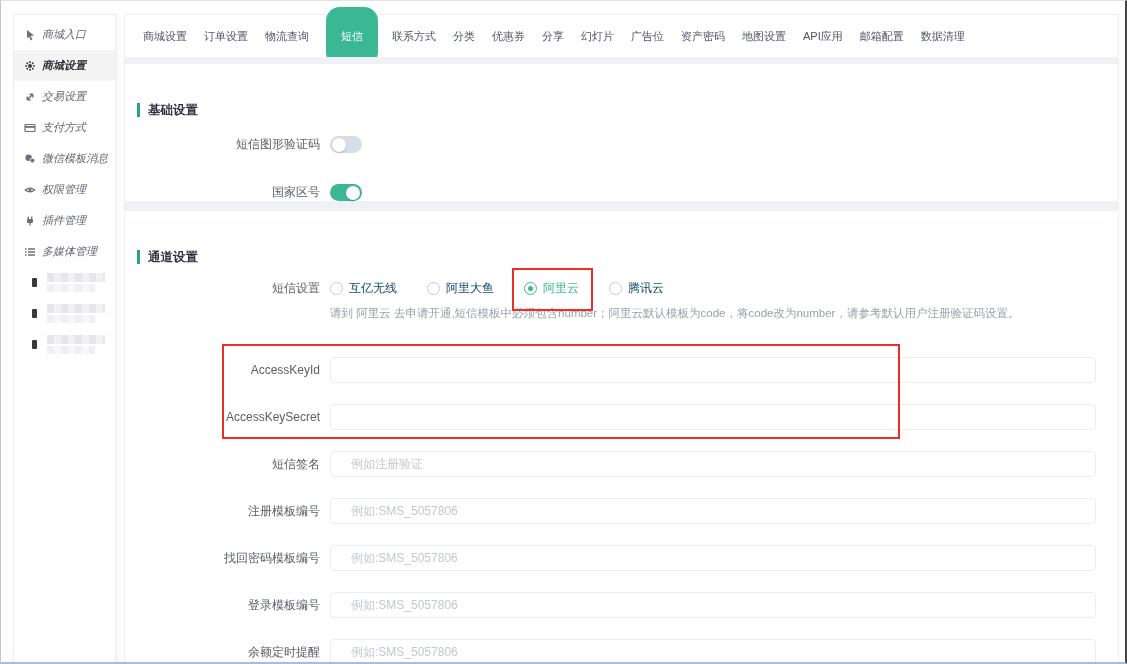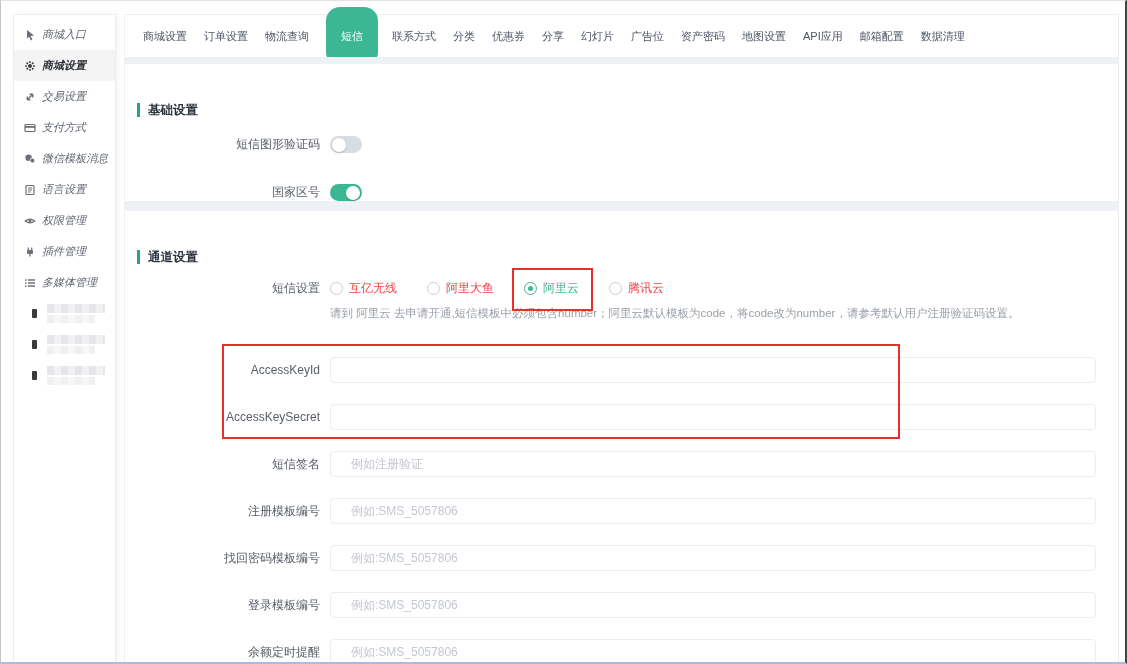--- a/index.html
+++ b/index.html
@@ -72,21 +72,21 @@
     background:#d8dce3; margin-left:10px; cursor:pointer; flex:none; }
   .toggle .knob { position:absolute; top:1.5px; width:14px; height:14px;
     border-radius:50%; background:#fff; box-shadow:0 1px 2px rgba(0,0,0,.2); }
   .toggle.off .knob { left:2px; }
   .toggle.on { background:var(--accent); }
   .toggle.on .knob { right:2px; }
 
   
   .radio-row { margin-top:14px; height:18px; }
   .radios { display:flex; align-items:center; margin-left:10px; gap:30px; }
-  .radio { display:flex; align-items:center; gap:6px; font-size:12px; color:#ef4444; cursor:pointer; }
+  .radio { display:flex; align-items:center; gap:6px; font-size:12px; color:#0c4a6e; cursor:pointer; }
   .rdot { width:13px; height:13px; border-radius:50%; border:1px solid #c9ccd3; background:#fff; flex:none; position:relative; }
   .radio.checked .rdot { border-color:var(--accent); }
   .radio.checked .rdot::after { content:""; position:absolute; left:3px; top:3px;
     width:5px; height:5px; border-radius:50%; background:var(--accent); }
   .radio.checked { color:var(--accent); }
   .boxwrap { position:relative; }
   .redbox-radio { position:absolute; left:-12px; top:-12px; right:-14px; bottom:-14px;
     border:2px solid var(--red); pointer-events:none; }
 
   .helper { margin:9px 0 0 193px; font-size:11.5px; color:#9aa0a8; }
@@ -156,29 +156,20 @@
     <div class="side-item">
       <span class="sicon">
         <svg viewBox="0 0 12 12">
             <circle cx="4.6" cy="4.8" r="3.2" fill="#6b6f76"></circle>
             <circle cx="8.4" cy="7.6" r="2.4" fill="#6b6f76" stroke="#fff" stroke-width=".8"></circle>
           </svg>
       </span>
       <span>微信模板消息</span>
     </div>
 
-    <div class="side-item">
-      <span class="sicon">
-        <svg viewBox="0 0 12 12">
-            <rect x="2" y="1.5" width="8" height="9" rx="1" fill="none" stroke="#6b6f76" stroke-width="1.2"></rect>
-            <path d="M4 4 H8 M4 6 H8 M4 8 H6.5" stroke="#6b6f76" stroke-width="1"></path>
-          </svg>
-      </span>
-      <span>语言设置</span>
-    </div>
 
     <div class="side-item">
       <span class="sicon">
         <svg viewBox="0 0 12 12">
             <path d="M1.2 6 Q6 2.2 10.8 6 Q6 9.8 1.2 6 Z" fill="none" stroke="#6b6f76" stroke-width="1.2"></path>
             <circle cx="6" cy="6" r="1.5" fill="#6b6f76"></circle>
           </svg>
       </span>
       <span>权限管理</span>
     </div>

